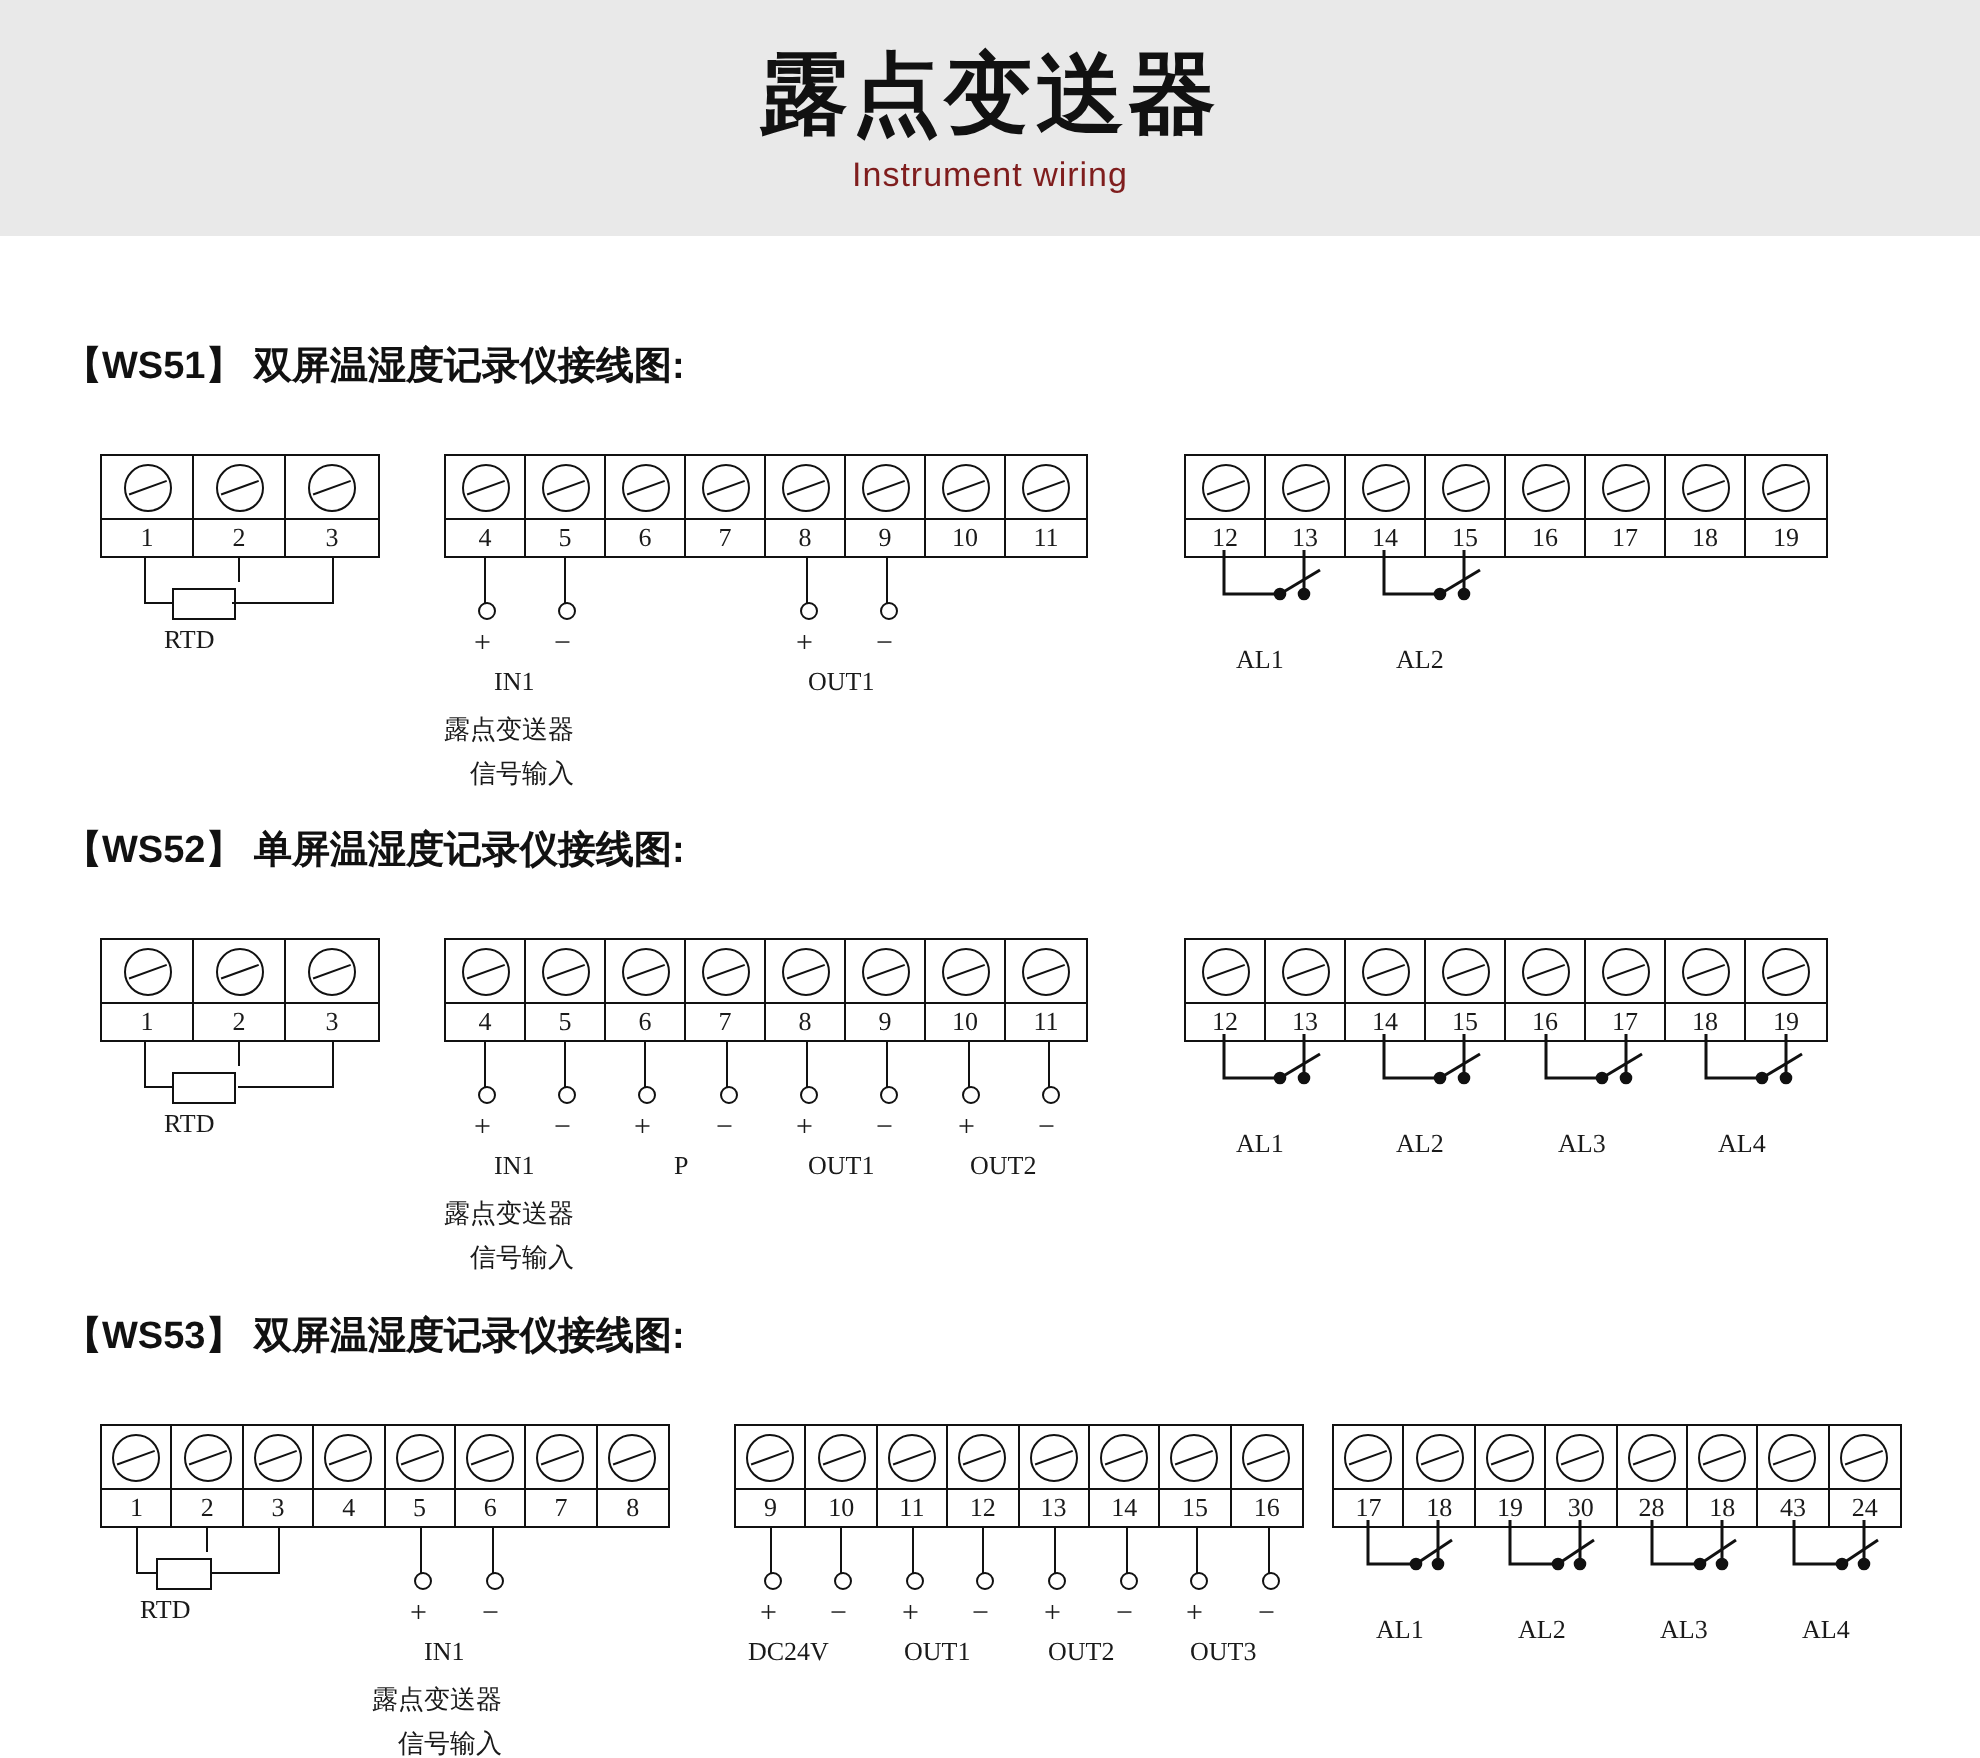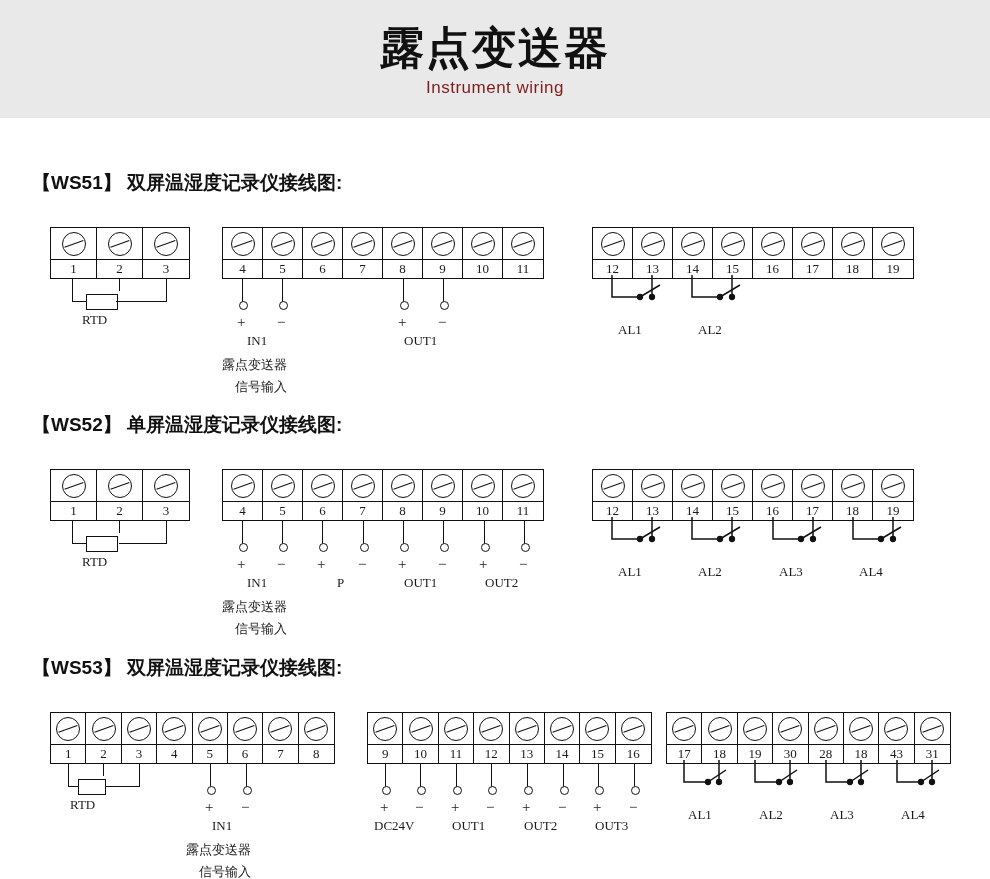--- a/index.html
+++ b/index.html
@@ -532,21 +532,21 @@
     <div class="cell" style="width:35.6px;">
         <div class="screw"></div>
         <div class="num-box">18</div>
       </div>
     <div class="cell" style="width:35.6px;">
         <div class="screw"></div>
         <div class="num-box">43</div>
       </div>
     <div class="cell" style="width:35.6px;">
         <div class="screw"></div>
-        <div class="num-box">31</div>
+        <div class="num-box">24</div>
       </div>
   </div>
   <svg style="left:666px;top:105px;width:300px;height:40px;">
     <g stroke="#111" stroke-width="1.5" fill="none">
       <path d="M18,0 L18,22 L42,22"></path>
         <path d="M42,22 L60,10"></path>
         <circle cx="42" cy="22" r="2.4" fill="#111"></circle>
       <path d="M53,22 L53,0"></path>
         <circle cx="53" cy="22" r="2.4" fill="#111"></circle>
     </g>

